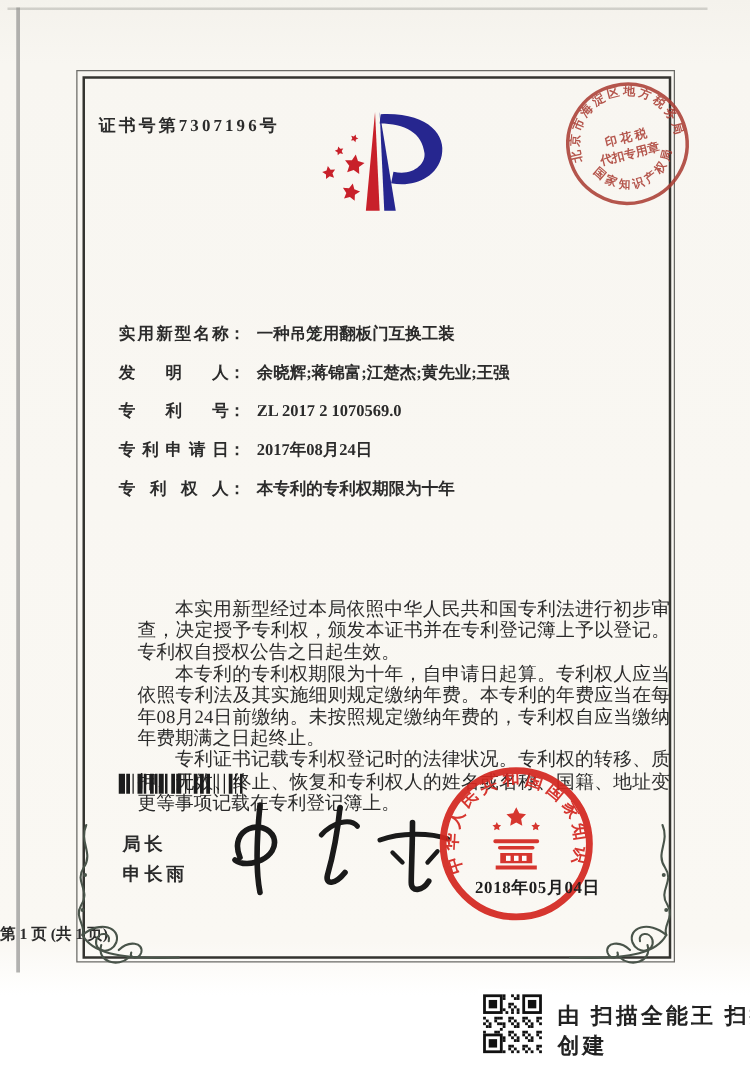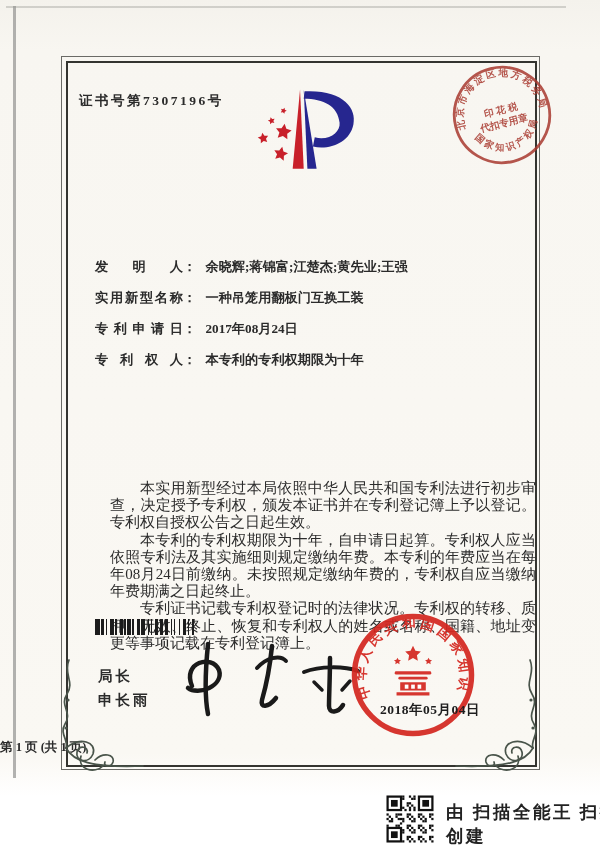--- a/index.html
+++ b/index.html
@@ -77,26 +77,30 @@
       <path transform="translate(22,59) scale(6) rotate(-10)" d="M0,-1 L0.294,-0.405 0.951,-0.309 0.476,0.155 0.588,0.809 0,0.5 -0.588,0.809 -0.476,0.155 -0.951,-0.309 -0.294,-0.405 Z"></path>
       <path transform="translate(44,52) scale(9) rotate(8)" d="M0,-1 L0.294,-0.405 0.951,-0.309 0.476,0.155 0.588,0.809 0,0.5 -0.588,0.809 -0.476,0.155 -0.951,-0.309 -0.294,-0.405 Z"></path>
       <path transform="translate(31,40) scale(4) rotate(-15)" d="M0,-1 L0.294,-0.405 0.951,-0.309 0.476,0.155 0.588,0.809 0,0.5 -0.588,0.809 -0.476,0.155 -0.951,-0.309 -0.294,-0.405 Z"></path>
       <path transform="translate(44,29) scale(3.5) rotate(20)" d="M0,-1 L0.294,-0.405 0.951,-0.309 0.476,0.155 0.588,0.809 0,0.5 -0.588,0.809 -0.476,0.155 -0.951,-0.309 -0.294,-0.405 Z"></path>
     </g>
   </svg>
 
 
   <div class="fields">
     <div class="frow">
+      <span class="flabel">实用新型名称</span><span class="fcolon">：</span>
+      <span class="fvalue">一种吊笼用翻板门互换工装</span>
+    </div>
+    <div class="frow">
       <span class="flabel">发明人</span><span class="fcolon">：</span>
       <span class="fvalue">余晓辉;蒋锦富;江楚杰;黄先业;王强</span>
     </div>
     <div class="frow">
-      <span class="flabel">实用新型名称</span><span class="fcolon">：</span>
-      <span class="fvalue">一种吊笼用翻板门互换工装</span>
+      <span class="flabel">专利号</span><span class="fcolon">：</span>
+      <span class="fvalue">ZL 2017 2 1070569.0</span>
     </div>
     <div class="frow">
       <span class="flabel">专利申请日</span><span class="fcolon">：</span>
       <span class="fvalue">2017年08月24日</span>
     </div>
     <div class="frow">
       <span class="flabel">专利权人</span><span class="fcolon">：</span>
       <span class="fvalue">本专利的专利权期限为十年</span>
     </div>
   </div>

